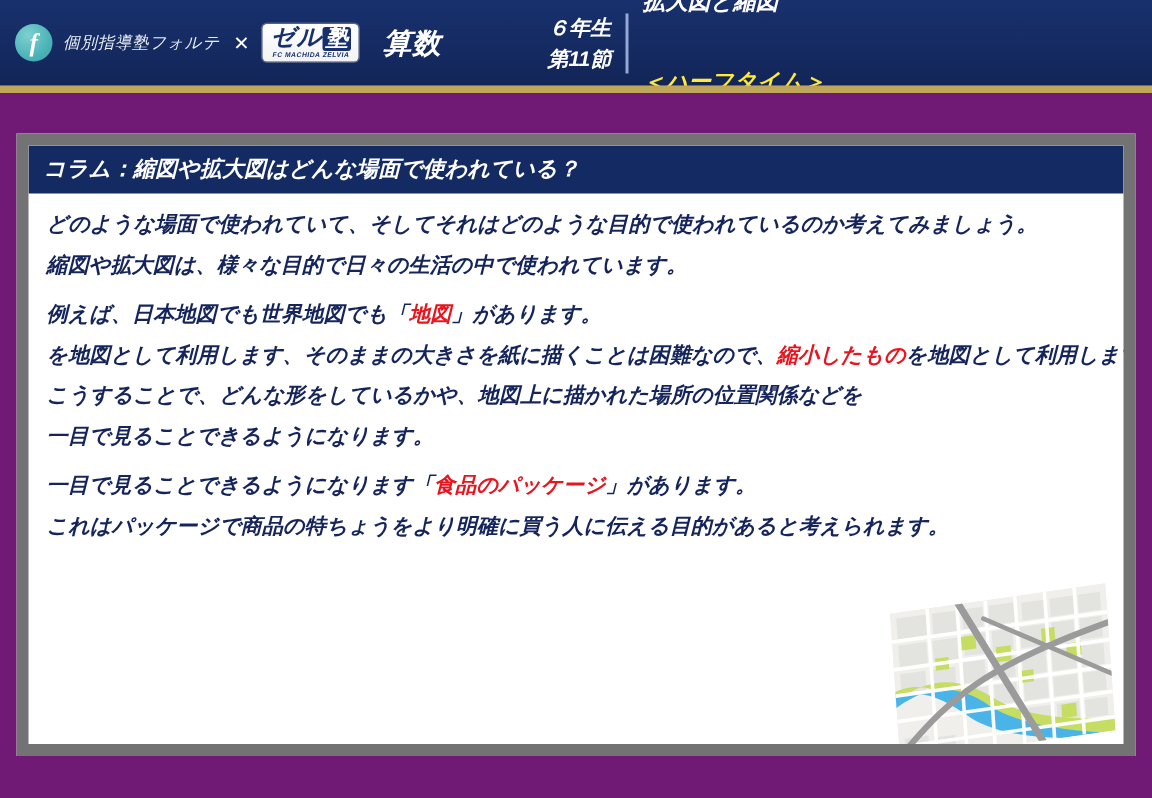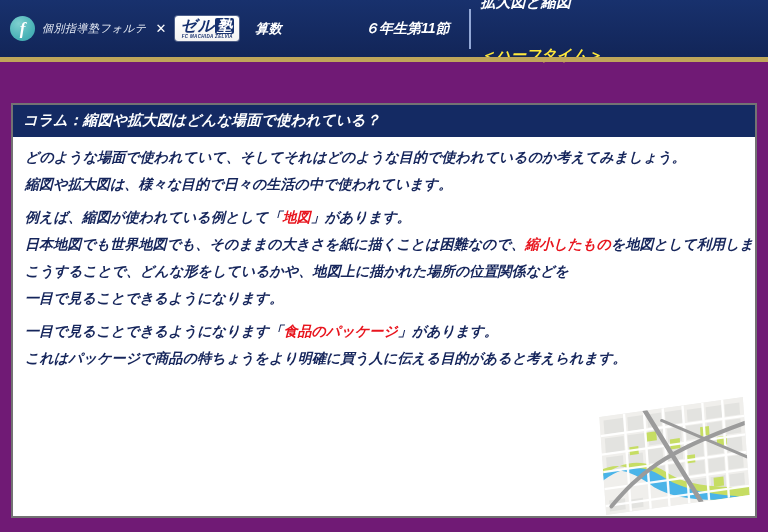--- a/index.html
+++ b/index.html
@@ -115,44 +115,44 @@
   .zell-sub {
     color: #16306e;
     font-size: 4.5px;
     font-weight: 700;
     letter-spacing: .35px;
     margin-top: 1px;
     white-space: nowrap;
   }
   .subject {
     color: #ffffff;
-    font-size: 13px;
+    font-size: 19px;
     font-weight: 700;
     margin-left: 9px;
     letter-spacing: .5px;
   }
 
   
   .lesson-block {
     position: absolute;
     left: 365px; top: 0;
     height: 57px;
     display: flex;
     align-items: center;
   }
   .grade-col {
     display: flex;
-    flex-direction: row;
+    flex-direction: column;
     justify-content: center;
     align-items: center;
     color: #ffffff;
     font-size: 14px;
     font-weight: 700;
     line-height: 1.45;
-    padding-right: 19px;
+    padding-right: 9px;
     white-space: nowrap;
   }
   .v-divider {
     width: 2px;
     height: 40px;
     background: #93a8d6;
     flex: none;
   }
   .title-col {
     display: flex;
@@ -171,24 +171,24 @@
     color: #ffe93b;
     font-size: 15px;
     font-weight: 700;
     white-space: nowrap;
     margin-top: 31px;
   }
 
   
   .content-box {
     position: absolute;
-    left: 11px; top: 103px;
+    left: 11px; top: 89px;
     width: 746px;
     height: 415px;
-    border: 2px solid #737373;
+    border: 8px solid #737373;
     background: #ffffff;
     overflow: hidden;
   }
   .column-title {
     background: #142a63;
     color: #ffffff;
     font-size: 14.5px;
     font-weight: 700;
     padding: 6px 10px 7px 10px;
     letter-spacing: .2px;
@@ -277,22 +277,22 @@
 
     <div class="column-title">コラム：縮図や拡大図はどんな場面で使われている？</div>
 
     <div class="body-area">
       <div id="paragraphs">
           <div class="para">
             <div class="line"><span>どのような場面で使われていて、そしてそれはどのような目的で使われているのか考えてみましょう。</span></div>
             <div class="line"><span>縮図や拡大図は、様々な目的で日々の生活の中で使われています。</span></div>
           </div>
           <div class="para">
-            <div class="line"><span>例えば、縮図が使われている例として「</span><span class="hl">地図</span><span>」があります。</span></div>
-            <div class="line"><span>日本地図でも世界地図でも、そのままの大きさを紙に描くことは困難なので、</span><span class="hl">縮小したもの</span><span>を地図として利用します。</span></div>
+            <div class="line"><span>例えば、日本地図でも世界地図でも「</span><span class="hl">地図</span><span>」があります。</span></div>
+            <div class="line"><span>を地図として利用します、そのままの大きさを紙に描くことは困難なので、</span><span class="hl">縮小したもの</span><span>を地図として利用します。</span></div>
             <div class="line"><span>こうすることで、どんな形をしているかや、地図上に描かれた場所の位置関係などを</span></div>
             <div class="line"><span>一目で見ることできるようになります。</span></div>
           </div>
           <div class="para">
             <div class="line"><span>一目で見ることできるようになります「</span><span class="hl">食品のパッケージ</span><span>」があります。</span></div>
             <div class="line"><span>これはパッケージで商品の特ちょうをより明確に買う人に伝える目的があると考えられます。</span></div>
           </div>
         </div>
 
       <div class="map-wrap">

